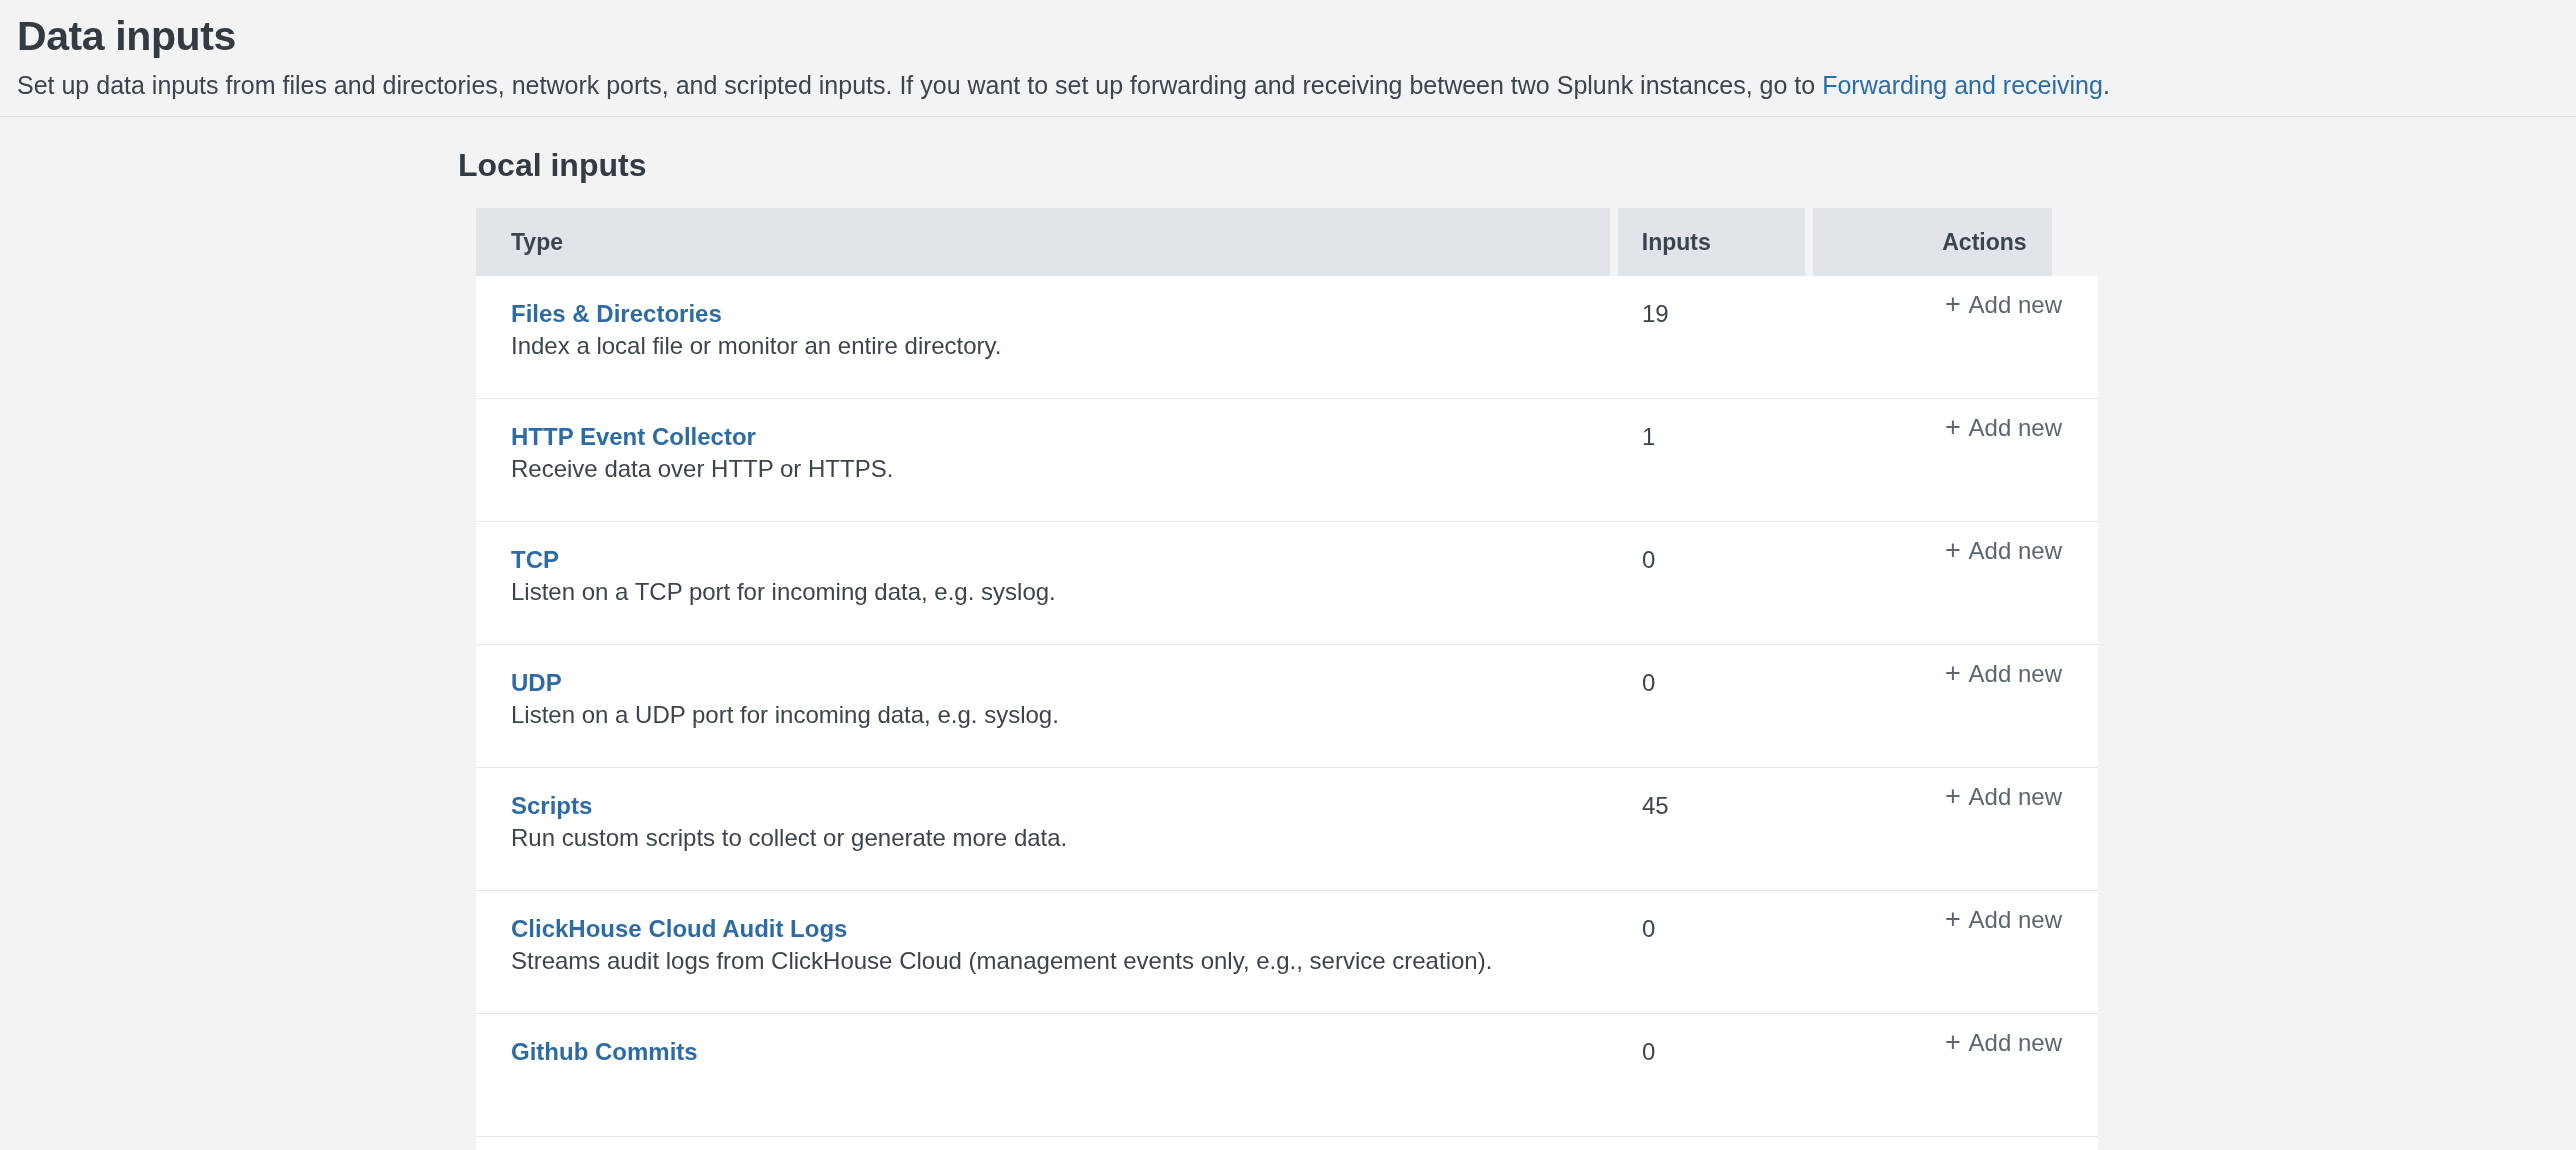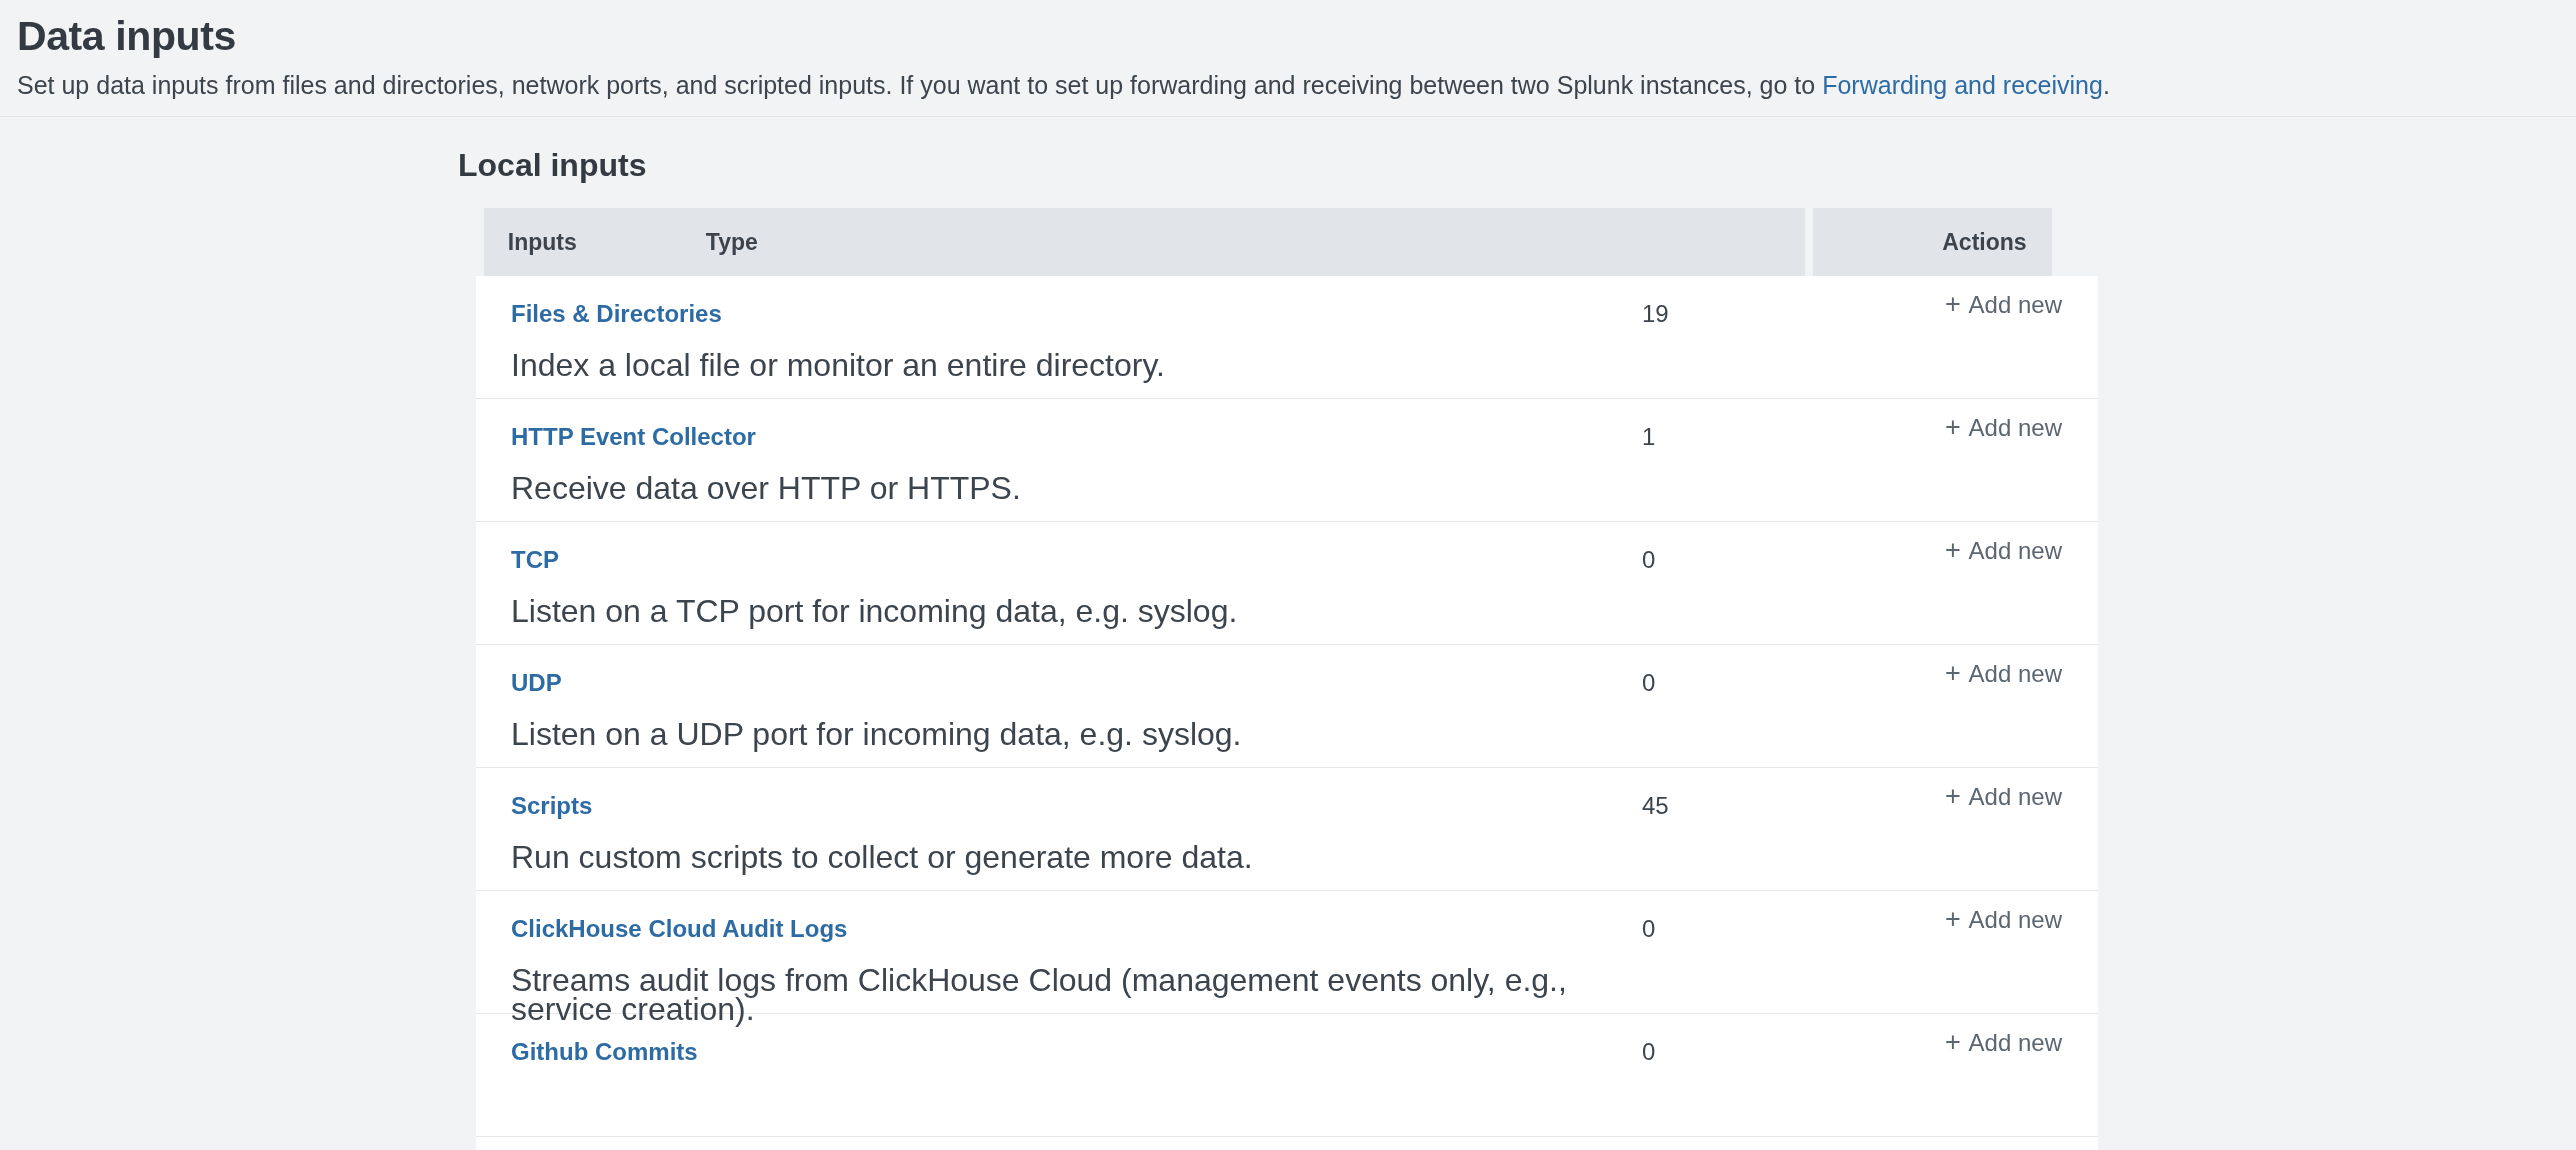--- a/index.html
+++ b/index.html
@@ -69,22 +69,22 @@
   }
   .cell-type { width: 1142px; padding: 22.4px 17px 0 35px; }
   .type-link {
     font-size: 24px; line-height: 31px;
     color: var(--link-blue, #2d6ba4);
     text-decoration: none; cursor: pointer;
     display: inline-block;
     font-weight: bold;
   }
   .type-desc {
-    margin-top: 22px;
-    font-size: 32px; line-height: 29px;
+    margin-top: 2px;
+    font-size: 24px; line-height: 29px;
     color: var(--text-dark, #3c444d);
   }
   .cell-inputs {
     width: 195px; padding: 22.4px 0 0 24px;
     font-size: 24px; line-height: 31px;
     color: var(--text-dark, #3c444d);
   }
   .cell-actions {
     width: 285px; padding: 13px 36px 0 0;
     text-align: right;
@@ -108,22 +108,22 @@
 
   <div class="page-header">
     <div class="page-title">Data inputs</div>
     <div class="page-subtitle"><span>Set up data inputs from files and directories, network ports, and scripted inputs. If you want to set up forwarding and receiving between two Splunk instances, go to </span><a>Forwarding and receiving</a><span>.</span></div>
   </div>
 
   <div class="section-heading">Local inputs</div>
 
   <div class="inputs-table">
     <div class="thead">
+      <div class="th th-type">Type</div>
       <div class="th th-inputs">Inputs</div>
-      <div class="th th-type">Type</div>
       <div class="th th-actions">Actions</div>
     </div>
     <div class="tbody">
   <div class="trow">
     <div class="cell-type">
       <a class="type-link">Files &amp; Directories</a>
       <div class="type-desc">Index a local file or monitor an entire directory.</div>
     </div>
     <div class="cell-inputs">19</div>
     <div class="cell-actions">

